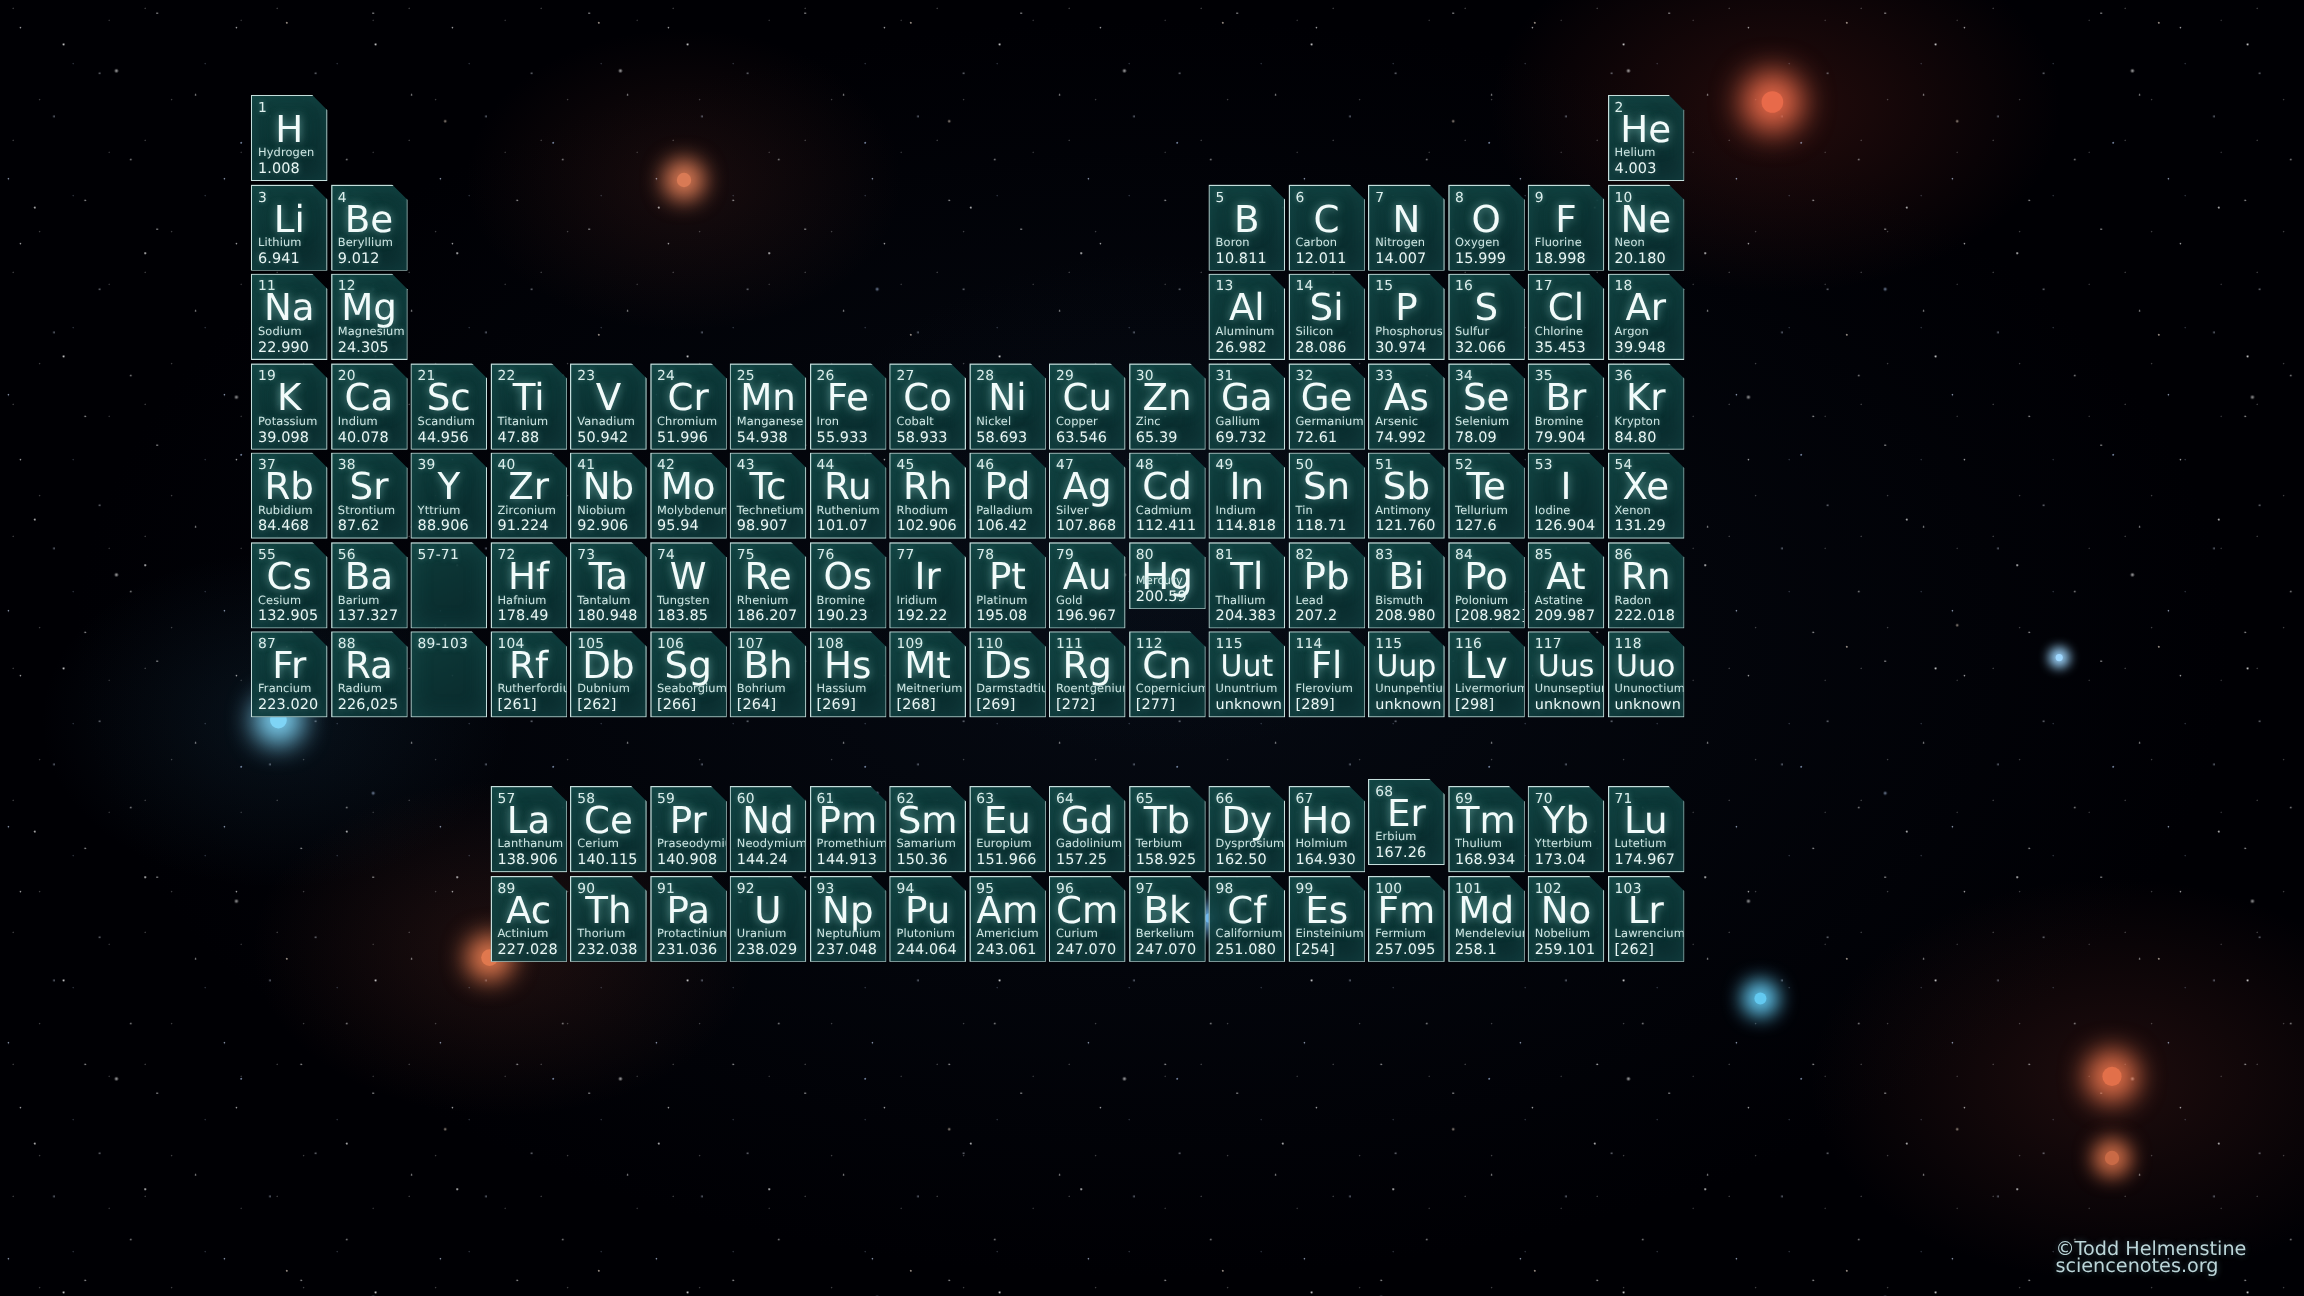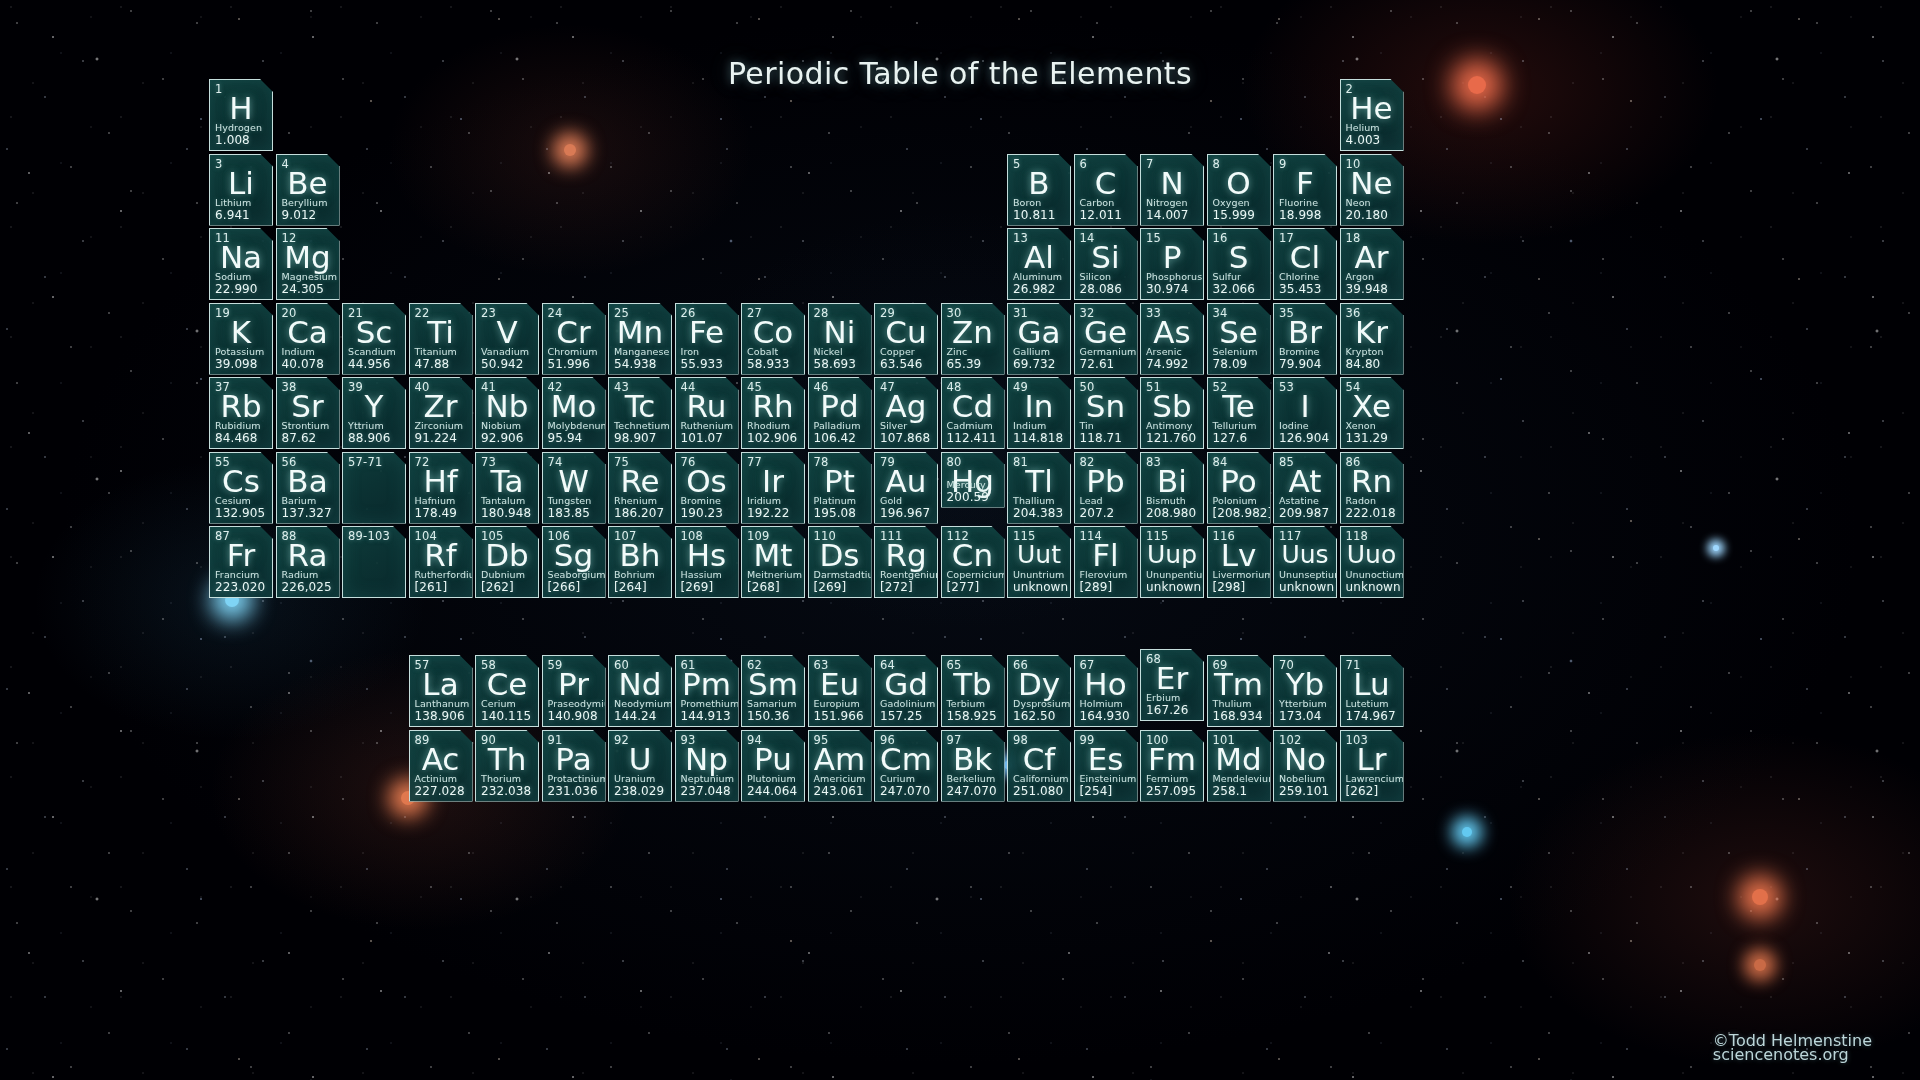--- a/index.html
+++ b/index.html
@@ -125,21 +125,20 @@
       <div class="bigstar" style="left: 564px; top: 144px; width: 12px; height: 12px; background: rgb(217, 122, 85); box-shadow: rgb(217, 122, 85) 0px 0px 18px 11.25px;"></div>
       <div class="bigstar" style="left: 401px; top: 791px; width: 14px; height: 14px; background: rgb(224, 120, 78); box-shadow: rgb(224, 120, 78) 0px 0px 20px 12.5px;"></div>
       <div class="bigstar" style="left: 1752px; top: 889px; width: 16px; height: 16px; background: rgb(226, 112, 74); box-shadow: rgb(226, 112, 74) 0px 0px 22px 13.75px;"></div>
       <div class="bigstar" style="left: 1754px; top: 959px; width: 12px; height: 12px; background: rgb(201, 106, 70); box-shadow: rgb(201, 106, 70) 0px 0px 16px 10px;"></div>
       <div class="bigstar" style="left: 225px; top: 593px; width: 14px; height: 14px; background: rgb(127, 212, 245); box-shadow: rgb(127, 212, 245) 0px 0px 22px 13.75px;"></div>
       <div class="bigstar" style="left: 1462px; top: 827px; width: 10px; height: 10px; background: rgb(99, 201, 240); box-shadow: rgb(99, 201, 240) 0px 0px 16px 10px;"></div>
       <div class="bigstar" style="left: 1004px; top: 761px; width: 8px; height: 8px; background: rgb(111, 182, 236); box-shadow: rgb(111, 182, 236) 0px 0px 12px 7.5px;"></div>
       <div class="bigstar" style="left: 1713px; top: 545px; width: 6px; height: 6px; background: rgb(159, 216, 255); box-shadow: rgb(159, 216, 255) 0px 0px 9px 5.625px;"></div>
     </div>
 
-  <div id="title">Periodic Table of the Elements</div>
 
   <div id="grid">
       <div class="cell" style="left: 209px; top: 79px; width: 64px; height: 72px;">
         <div class="num">1</div>
         <div class="sym">H</div>
         <div class="nm">Hydrogen</div>
         <div class="ms">1.008</div>
       </div>
       <div class="cell" style="left: 1339.5px; top: 79px; width: 64px; height: 72px;">
         <div class="num">2</div>

